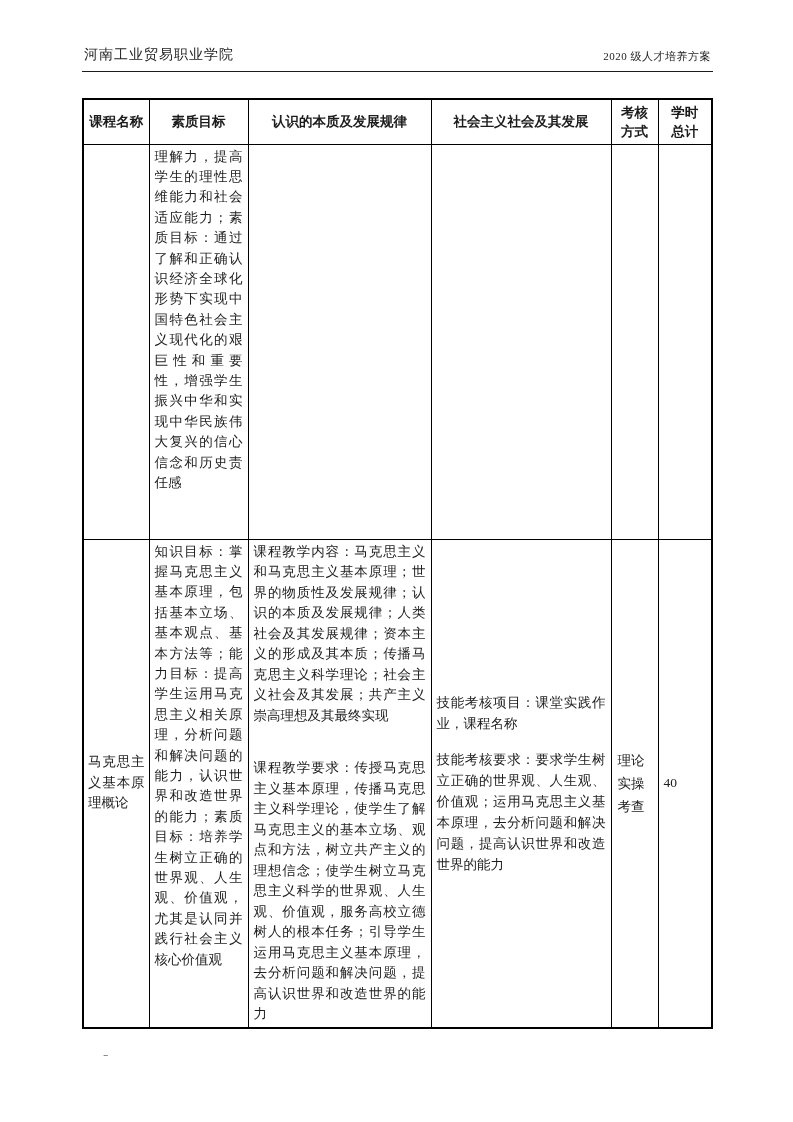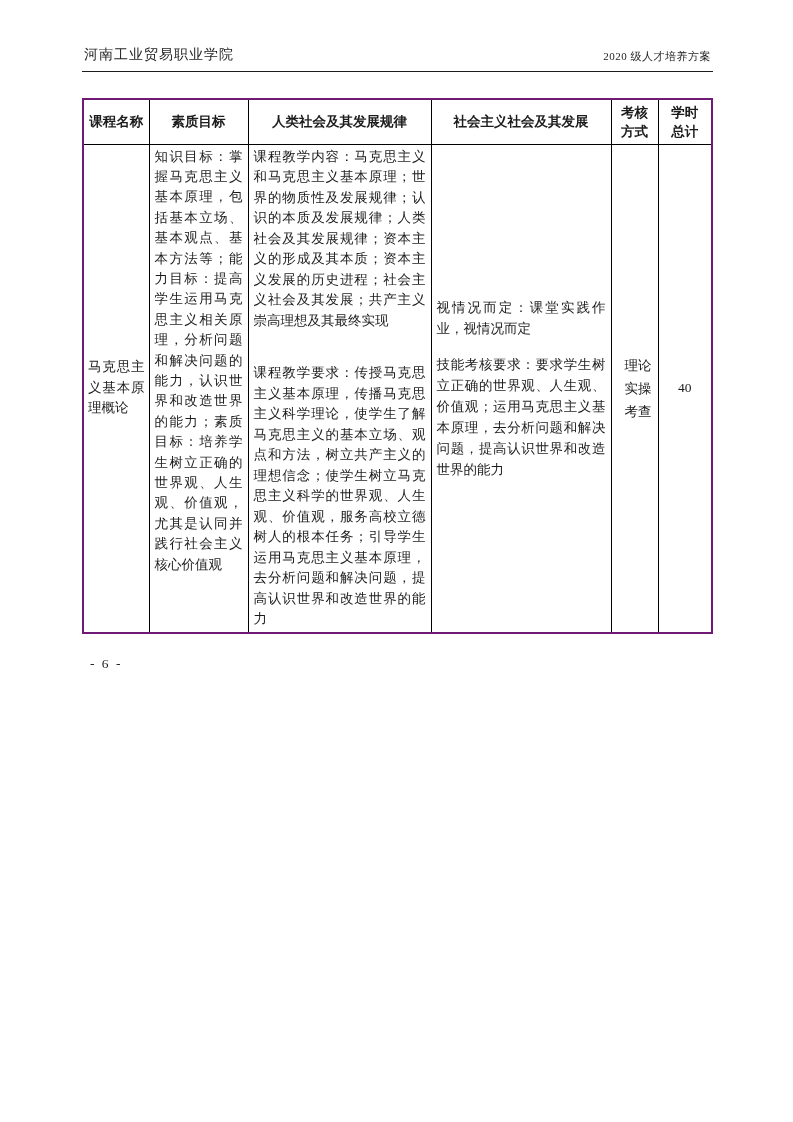--- a/index.html
+++ b/index.html
@@ -22,21 +22,21 @@
     padding: 0 2px 7px 2px;
   }
   .doc-header .h-left  { font-size: 14px; letter-spacing: 1px; }
   .doc-header .h-right { font-size: 11px; letter-spacing: 0.5px; }
 
   table.course-table {
     margin-top: 26px;
     width: 631px;
     table-layout: fixed;
     border-collapse: collapse;
-    border: 2px solid #701a75;
+    border: 2px solid #000000;
     padding-left: 48px;
   }
   th, td { border: 1px solid #000; box-sizing: border-box; }
   th {
     font-size: 13.5px;
     font-weight: bold;
     text-align: center;
     vertical-align: middle;
     line-height: 19px;
     padding: 2px 2px;
@@ -66,27 +66,26 @@
     text-align: justify;
     vertical-align: top;
     line-height: 20.5px;
   }
   td.c-skill {
     text-align: justify;
     vertical-align: middle;
     line-height: 21px;
   }
   td.c-method {
-    text-align: right;
+    text-align: left;
     vertical-align: middle;
     padding: 2px 6px;
     line-height: 23px;
   }
   td.c-hours {
-    text-align: center;
     vertical-align: middle;
   }
   td p { margin: 0; }
   td.c-content p + p { margin-top: 32px; }
   td.c-skill   p + p { margin-top: 15px; }
 
   .doc-footer {
     margin-top: 22px;
     padding-left: 8px;
     font-size: 13.5px;
@@ -109,36 +108,44 @@
       <col style="width:99px">
       <col style="width:183px">
       <col style="width:180px">
       <col style="width:47px">
       <col style="width:54px">
     </colgroup>
     <thead>
       <tr class="hdr-row">
         <th>课程名称</th>
         <th>素质目标</th>
-        <th>人类社会及其发展规律</th>
+        <th>认识的本质及发展规律</th>
         <th>社会主义社会及其发展</th>
         <th class="th-wrap5">考核方式</th>
         <th class="th-wrap6">学时总计</th>
       </tr>
     </thead>
     <tbody>
+      <tr class="row1">
+        <td class="c-name"></td>
+        <td class="c-obj">理解力，提高学生的理性思维能力和社会适应能力；素质目标：通过了解和正确认识经济全球化形势下实现中国特色社会主义现代化的艰巨性和重要性，增强学生振兴中华和实现中华民族伟大复兴的信心信念和历史责任感</td>
+        <td class="c-content"></td>
+        <td class="c-skill"></td>
+        <td class="c-method"></td>
+        <td class="c-hours"></td>
+      </tr>
       <tr class="row2">
         <td class="c-name">马克思主义基本原理概论</td>
         <td class="c-obj">知识目标：掌握马克思主义基本原理，包括基本立场、基本观点、基本方法等；能力目标：提高学生运用马克思主义相关原理，分析问题和解决问题的能力，认识世界和改造世界的能力；素质目标：培养学生树立正确的世界观、人生观、价值观，尤其是认同并践行社会主义核心价值观</td>
         <td class="c-content">
-          <p>课程教学内容：马克思主义和马克思主义基本原理；世界的物质性及发展规律；认识的本质及发展规律；人类社会及其发展规律；资本主义的形成及其本质；资本主义发展的历史进程；社会主义社会及其发展；共产主义崇高理想及其最终实现</p>
+          <p>课程教学内容：马克思主义和马克思主义基本原理；世界的物质性及发展规律；认识的本质及发展规律；人类社会及其发展规律；资本主义的形成及其本质；传播马克思主义科学理论；社会主义社会及其发展；共产主义崇高理想及其最终实现</p>
           <p>课程教学要求：传授马克思主义基本原理，传播马克思主义科学理论，使学生了解马克思主义的基本立场、观点和方法，树立共产主义的理想信念；使学生树立马克思主义科学的世界观、人生观、价值观，服务高校立德树人的根本任务；引导学生运用马克思主义基本原理，去分析问题和解决问题，提高认识世界和改造世界的能力</p>
         </td>
         <td class="c-skill">
-          <p>视情况而定：课堂实践作业，视情况而定</p>
+          <p>技能考核项目：课堂实践作业，课程名称</p>
           <p>技能考核要求：要求学生树立正确的世界观、人生观、价值观；运用马克思主义基本原理，去分析问题和解决问题，提高认识世界和改造世界的能力</p>
         </td>
         <td class="c-method">理论实操考查</td>
         <td class="c-hours">40</td>
       </tr>
     </tbody>
   </table>
 
   <div class="doc-footer">
     <span>- 6 -</span>

